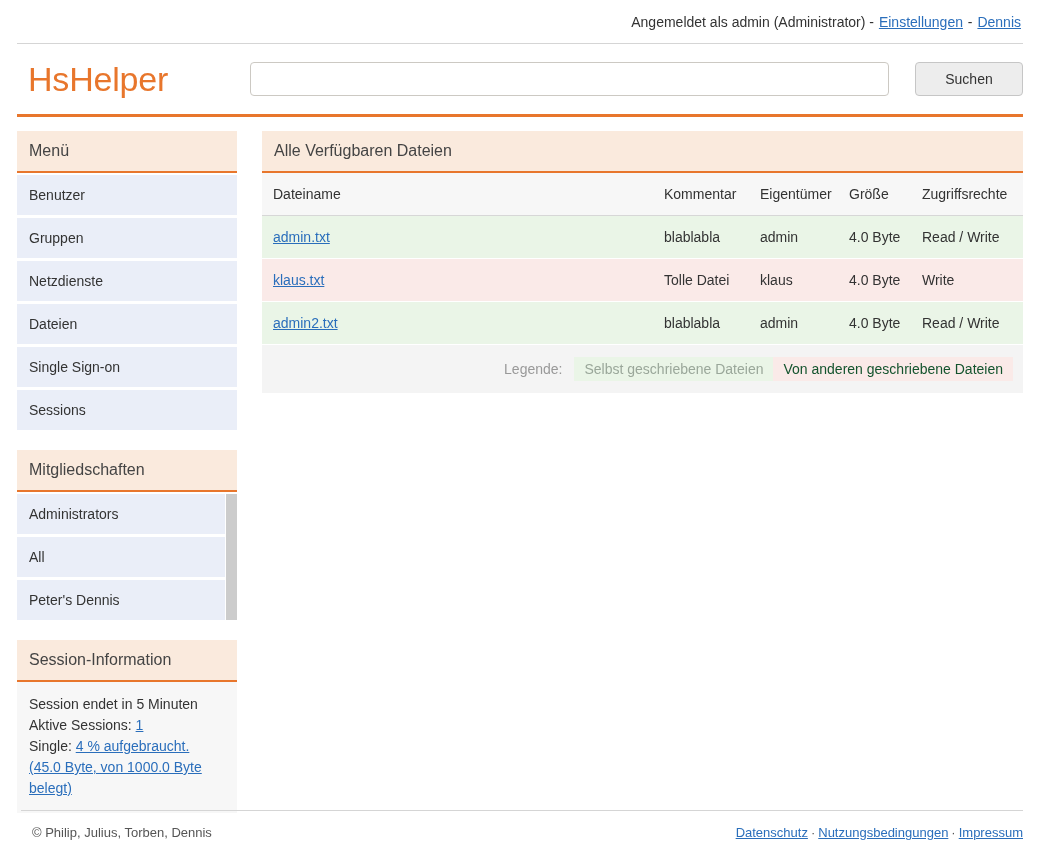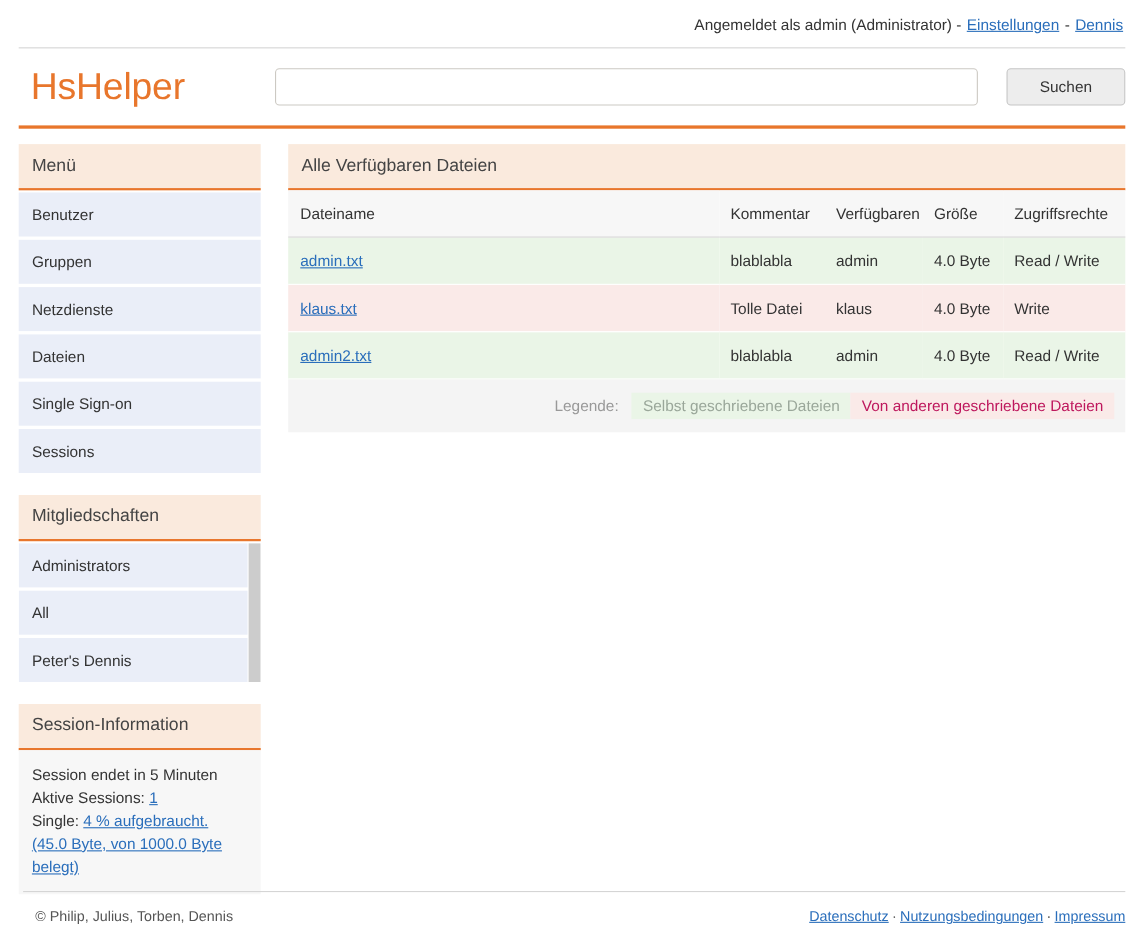--- a/index.html
+++ b/index.html
@@ -208,21 +208,21 @@
     color: #999;
     box-sizing: border-box;
   }
   .legend-label { margin-right: 12px; color: #999; margin-top: 28px; }
   .legend-chip {
     display: inline-block;
     padding: 4px 10px;
     color: #9aa79a;
   }
   .legend-own { background: #eaf5e7; }
-  .legend-other { background: #faeae8; color: #be185d; }
+  .legend-other { background: #faeae8; color: #14532d; }
 
   
   .footer {
     position: absolute;
     left: 4px;
     right: 0;
     bottom: 18px;
   }
   .footer-rule {
     height: 1px;
@@ -302,21 +302,21 @@
 
   <div class="content">
     <div class="panel" style="margin-bottom:0">
       <div class="panel-head">Alle Verfügbaren Dateien</div>
 
       <table class="files-table">
         <thead>
           <tr>
             <th class="col-name">Dateiname</th>
             <th class="col-comment">Kommentar</th>
-            <th class="col-owner">Verfügbaren</th>
+            <th class="col-owner">Eigentümer</th>
             <th class="col-size">Größe</th>
             <th class="col-rights">Zugriffsrechte</th>
           </tr>
         </thead>
         <tbody>
           <tr class="row-own">
             <td class="col-name"><a href="#">admin.txt</a></td>
             <td class="col-comment">blablabla</td>
             <td class="col-owner">admin</td>
             <td class="col-size">4.0 Byte</td>

